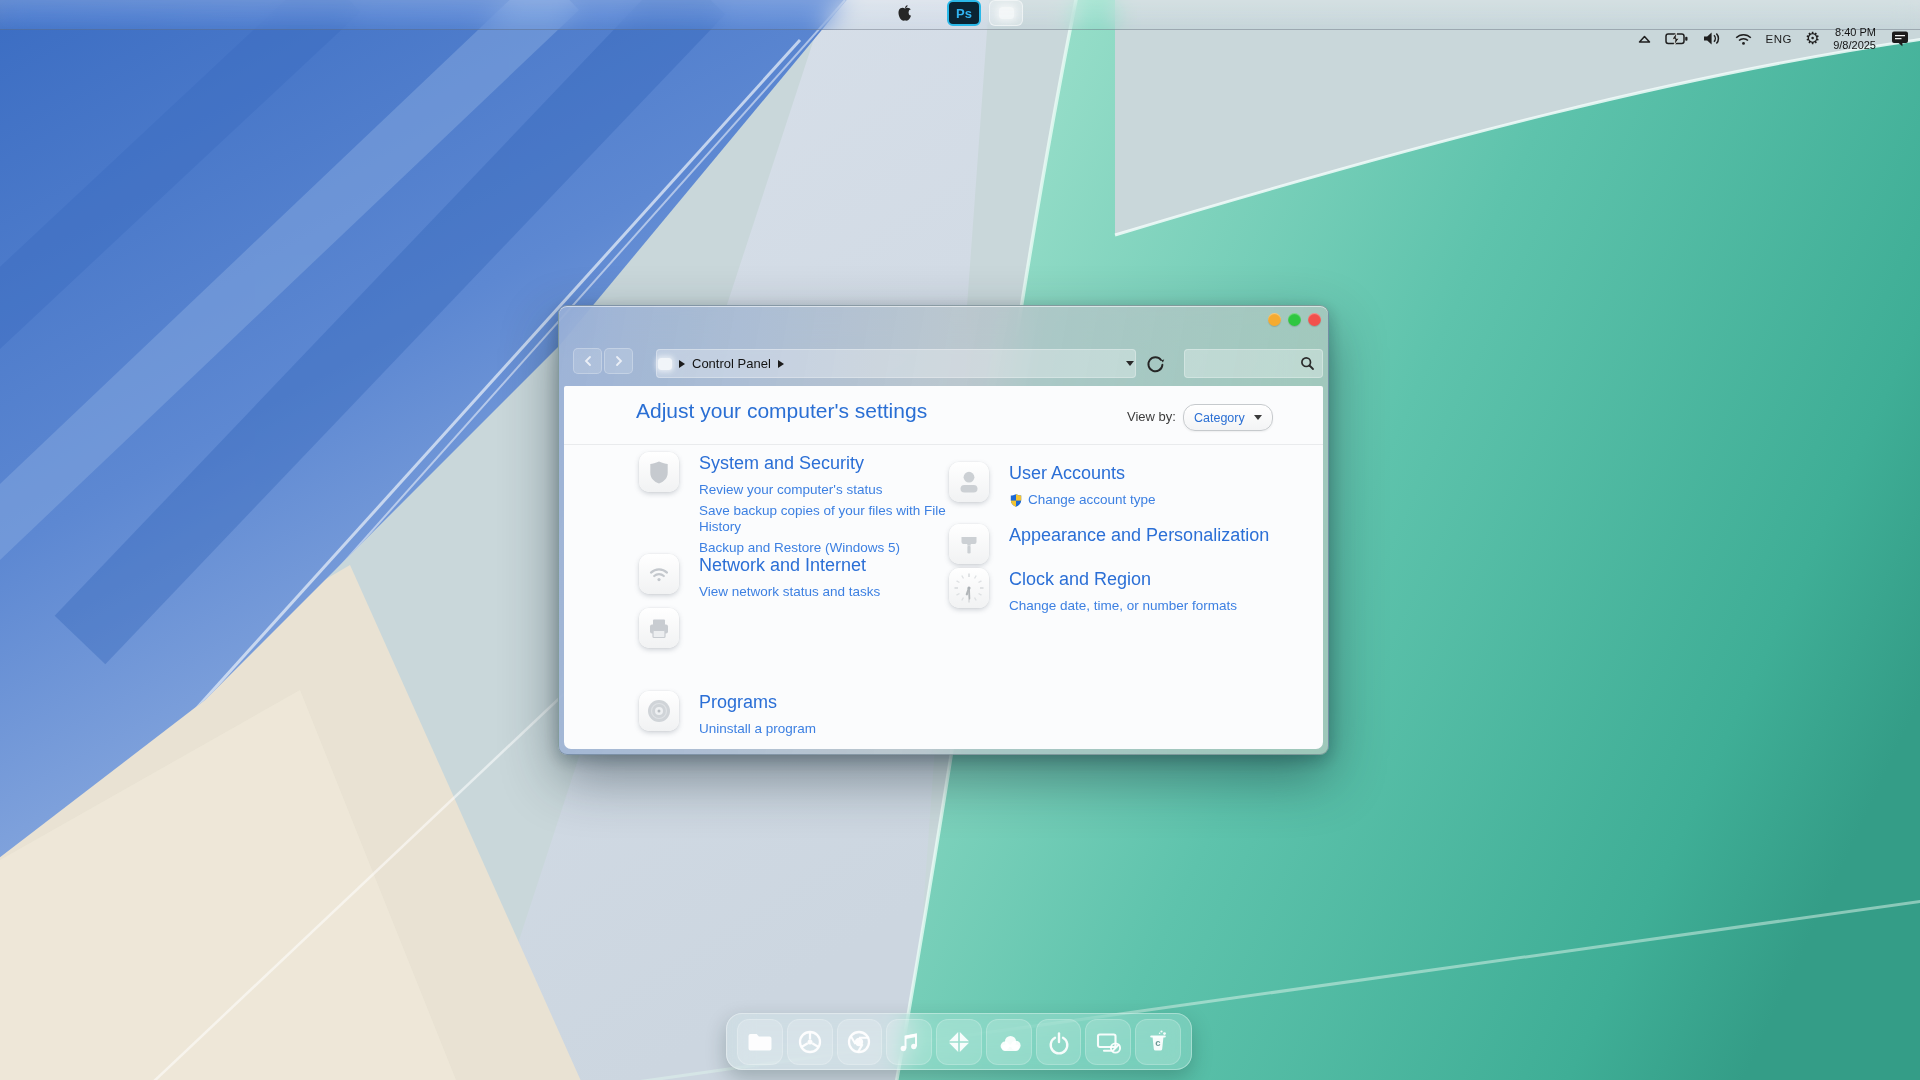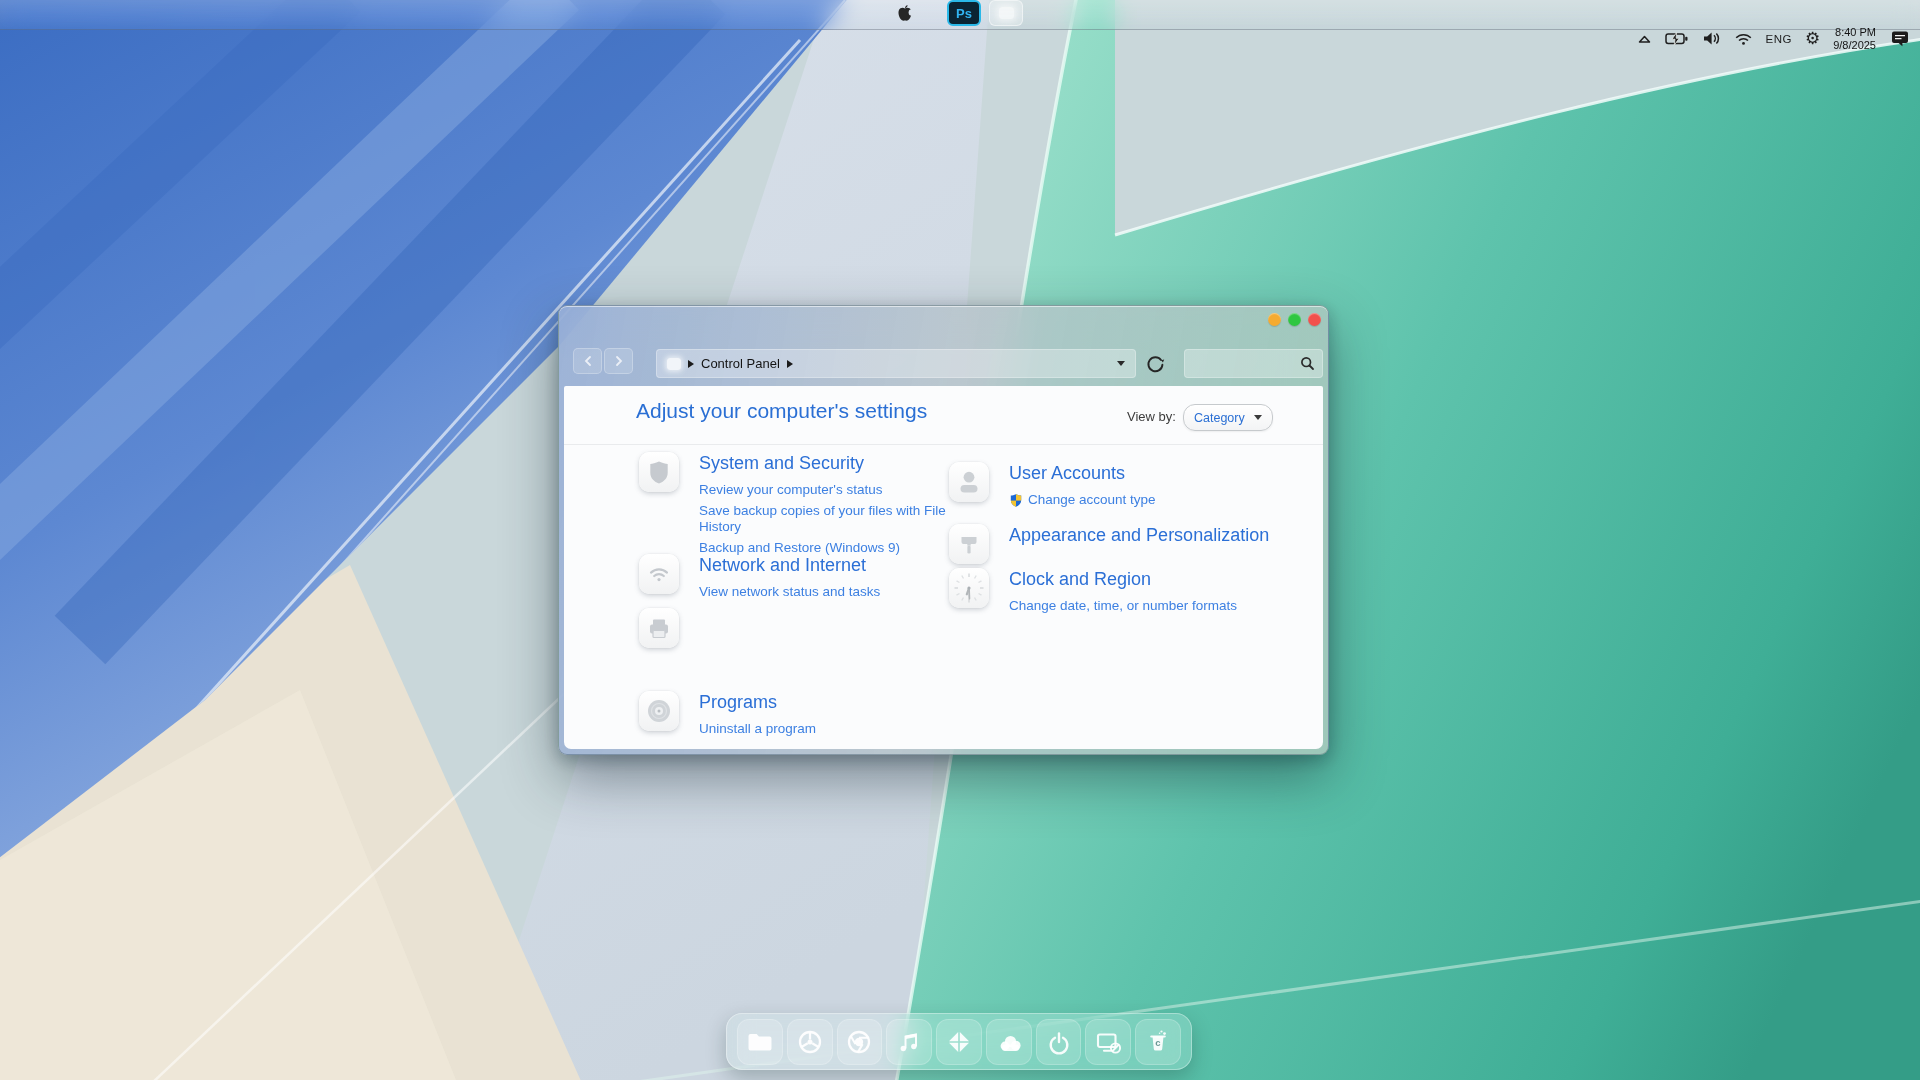--- a/index.html
+++ b/index.html
@@ -35,21 +35,21 @@
     background:linear-gradient(100deg,rgba(151,174,214,0.88),rgba(182,195,202,0.82) 48%,rgba(169,200,188,0.88));
     backdrop-filter:blur(20px) saturate(1.2);
     border:1px solid rgba(80,100,110,0.45);
     box-shadow:0 22px 55px rgba(15,35,45,0.45),0 5px 16px rgba(15,35,45,0.28),inset 0 1px 0 rgba(255,255,255,0.55);
   }
   .light{position:absolute;top:7px;width:13px;height:13px;border-radius:50%;box-shadow:inset 0 1px 1px rgba(255,255,255,0.4),0 1px 1px rgba(0,0,0,0.15);cursor:pointer}
   .navbtn{position:absolute;top:42px;width:29px;height:26px;border-radius:5px;background:rgba(255,255,255,0.14);box-shadow:inset 0 0 0 1px rgba(255,255,255,0.25);display:flex;align-items:center;justify-content:center;cursor:pointer}
   .addressbar{
     position:absolute;left:97px;top:43px;width:480px;height:29px;border-radius:4px;
     background:rgba(255,255,255,0.30);box-shadow:inset 0 0 0 1px rgba(255,255,255,0.28);
-    display:flex;align-items:center;padding:0 11px;box-sizing:border-box;gap:7px;cursor:text;
+    display:flex;align-items:center;padding:0 2px;box-sizing:border-box;gap:7px;cursor:text;
   }
   .addricon{width:14px;height:12px;border-radius:3px;background:rgba(255,255,255,0.78);box-shadow:0 0 5px 2px rgba(255,255,255,0.6)}
   .tri-r{width:0;height:0;border-left:6px solid #1b1b1b;border-top:4.5px solid transparent;border-bottom:4.5px solid transparent}
   .crumb{font-size:13px;color:#141414;cursor:pointer}
   .caret-d{width:0;height:0;border-top:5px solid #2a2a2a;border-left:4.5px solid transparent;border-right:4.5px solid transparent}
   .refreshbtn{position:absolute;left:585px;top:48px;width:22px;height:20px;display:flex;align-items:center;justify-content:center;cursor:pointer}
   .searchbox{
     position:absolute;left:625px;top:43px;width:139px;height:29px;border-radius:4px;
     background:rgba(255,255,255,0.30);box-shadow:inset 0 0 0 1px rgba(255,255,255,0.28);
     display:flex;align-items:center;padding:0 8px;box-sizing:border-box;
@@ -251,21 +251,21 @@
       <div class="tile">
         <svg width="40" height="40" viewBox="0 0 40 40">
             <path d="M20,9.5 c3.6,1.7 6.4,2.3 8.7,2.4 v8.8 c0,5.6 -3.9,9 -8.7,10.8 c-4.8,-1.8 -8.7,-5.2 -8.7,-10.8 v-8.8 c2.3,-0.1 5.1,-0.7 8.7,-2.4 z" fill="#c6cacf"></path>
           </svg>
       </div>
       <div class="stext col-l">
         <a class="stitle">System and Security</a>
         <div class="slinks">
           <a class="slink">Review your computer's status</a>
           <a class="slink">Save backup copies of your files with File History</a>
-          <a class="slink">Backup and Restore (Windows 9)</a>
+          <a class="slink">Backup and Restore (Windows 5)</a>
         </div>
       </div>
     </div>
 
     <div class="section" style="left:75px;top:168px">
       <div class="tile">
         <svg width="40" height="40" viewBox="0 0 40 40" fill="none" stroke="#c4c8cd" stroke-width="2.2" stroke-linecap="round">
           <path d="M12,18.6 a11.5,11.5 0 0 1 16,0"></path>
             <path d="M15.2,22 a7,7 0 0 1 9.6,0"></path>
             <circle cx="20" cy="25.6" r="1.6" fill="#c4c8cd" stroke="none"></circle>

